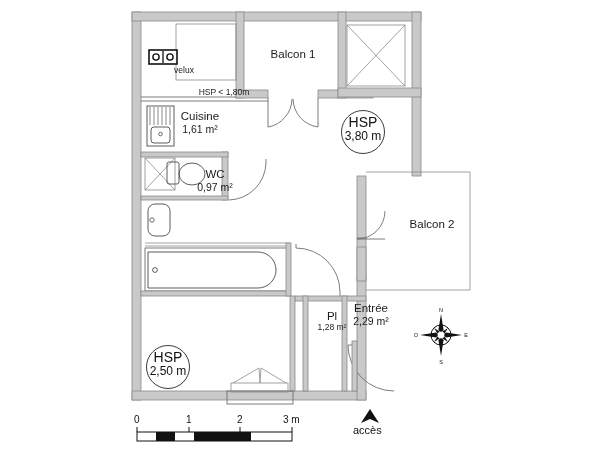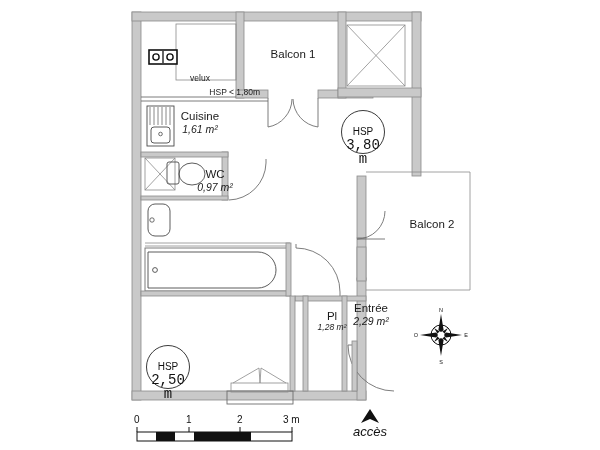--- a/index.html
+++ b/index.html
@@ -29,35 +29,35 @@
   }
   .lbl {
     position: absolute;
     font-family: "Liberation Sans", sans-serif;
     color: #1a1a1a;
     white-space: nowrap;
     line-height: 1.15;
     text-align: center;
   }
   .room-name { font-size: 11.5px; }
-  .room-area { font-size: 10.5px; font-style: italic; }
+  .room-area { font-size: 10.5px; }
   .tiny { font-size: 8.5px; }
   .hsp-badge {
     position: absolute;
     border: 1px solid #3b3b3b;
     border-radius: 50%;
     background: #ffffff;
     text-align: center;
     color: #111;
     font-family: "Liberation Sans", sans-serif;
   }
-  .hsp-badge .h1 { font-size: 10px; display:block; line-height: 1.05; margin-top: 16px;}
-  .hsp-badge .h2 { font-size: 14px; display:block; line-height: 1.05; font-family: Liberation Mono, monospace; }
+  .hsp-badge .h1 { font-size: 14px; display:block; line-height: 1.05; margin-top: 4px;}
+  .hsp-badge .h2 { font-size: 12px; display:block; line-height: 1.05; }
   .scale-label { font-size: 10px; color:#111; position:absolute; }
-  .acces-label { position:absolute; font-size: 13px; color:#111;font-style:italic; }
+  .acces-label { position:absolute; font-size: 11px; color:#111; }
   .compass-letter { font-size: 5.5px; fill:#111; font-family:"Liberation Sans", sans-serif; }
 </style>
 </head>
 <body>
 
 <div id="plan-root">
 
   <svg class="plan" viewBox="0 0 600 450">
     <defs>
       <style>
@@ -266,25 +266,25 @@
     <div class="room-name">Entrée</div>
     <div class="room-area">2,29 m²</div>
   </div>
 
   <div class="lbl" style="left:294px; top:310px; width:76px;">
     <div class="room-name">Pl</div>
     <div class="room-area tiny">1,28 m²</div>
   </div>
 
 
-  <div class="lbl tiny" style="left:182px; top:66px; width:36px;margin-top:8px;">
+  <div class="lbl tiny" style="left:166px; top:66px; width:36px;">
     <span>velux</span>
   </div>
 
-  <div class="lbl tiny" style="left:141px; top:88px; width:72px; text-align:right;padding-left:47px;">
+  <div class="lbl tiny" style="left:141px; top:88px; width:72px; text-align:center;padding-left:47px;">
     <span>HSP &lt; 1,80m</span>
   </div>
 
   <div class="hsp-badge" style="left:341px; top:110px; width:42px; height:42px;">
     <span class="h1">HSP</span>
     <span class="h2">3,80 m</span>
   </div>
 
   <div class="hsp-badge" style="left:146px; top:345px; width:42px; height:42px;">
     <span class="h1">HSP</span>

